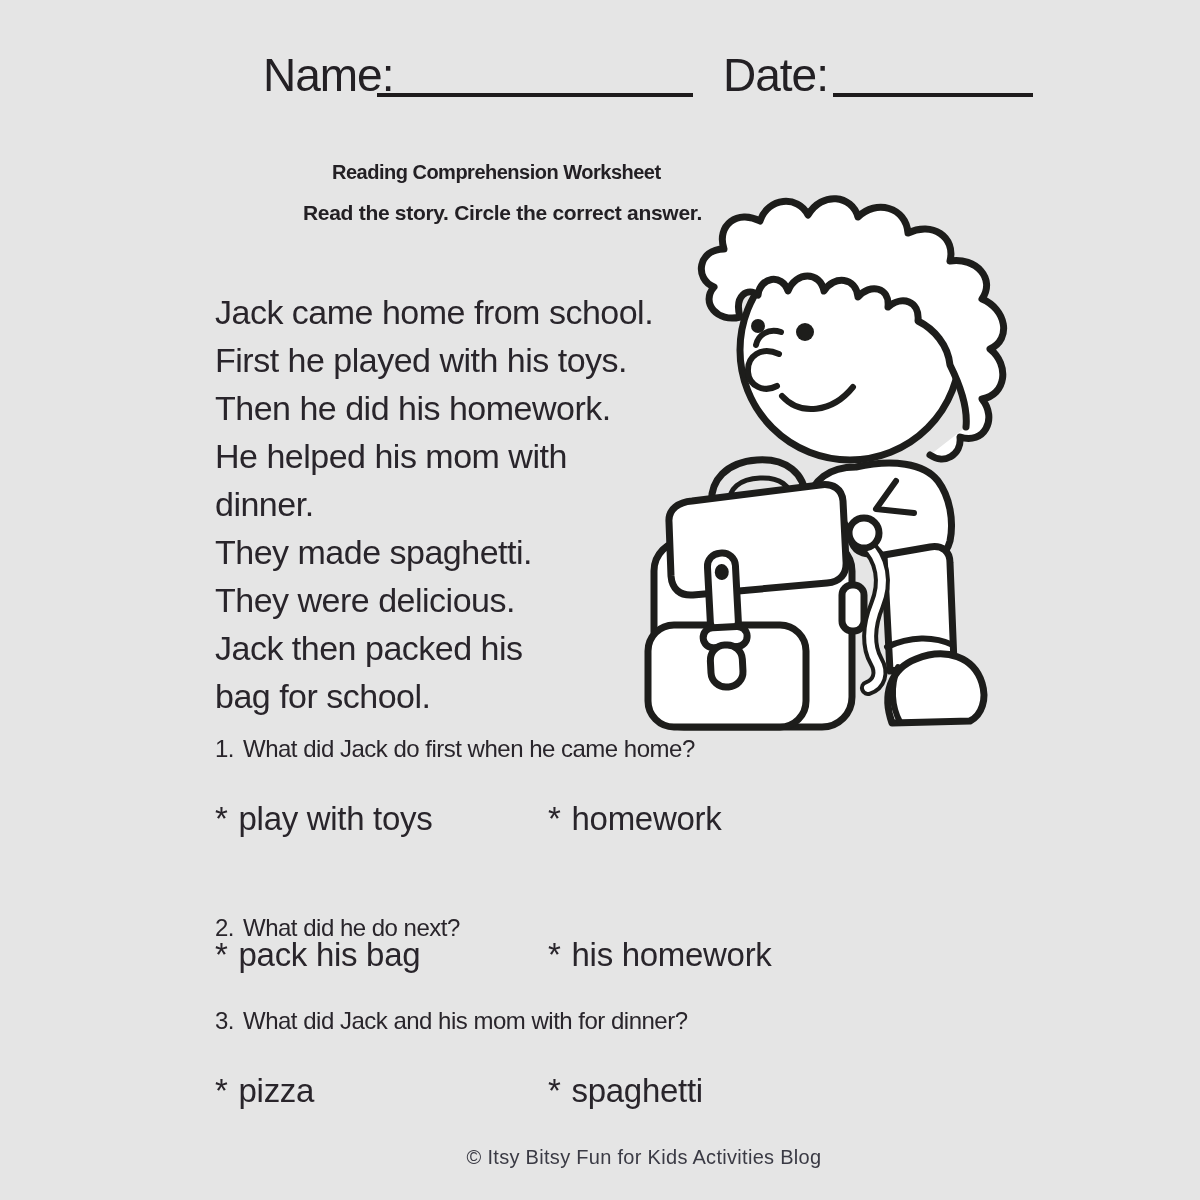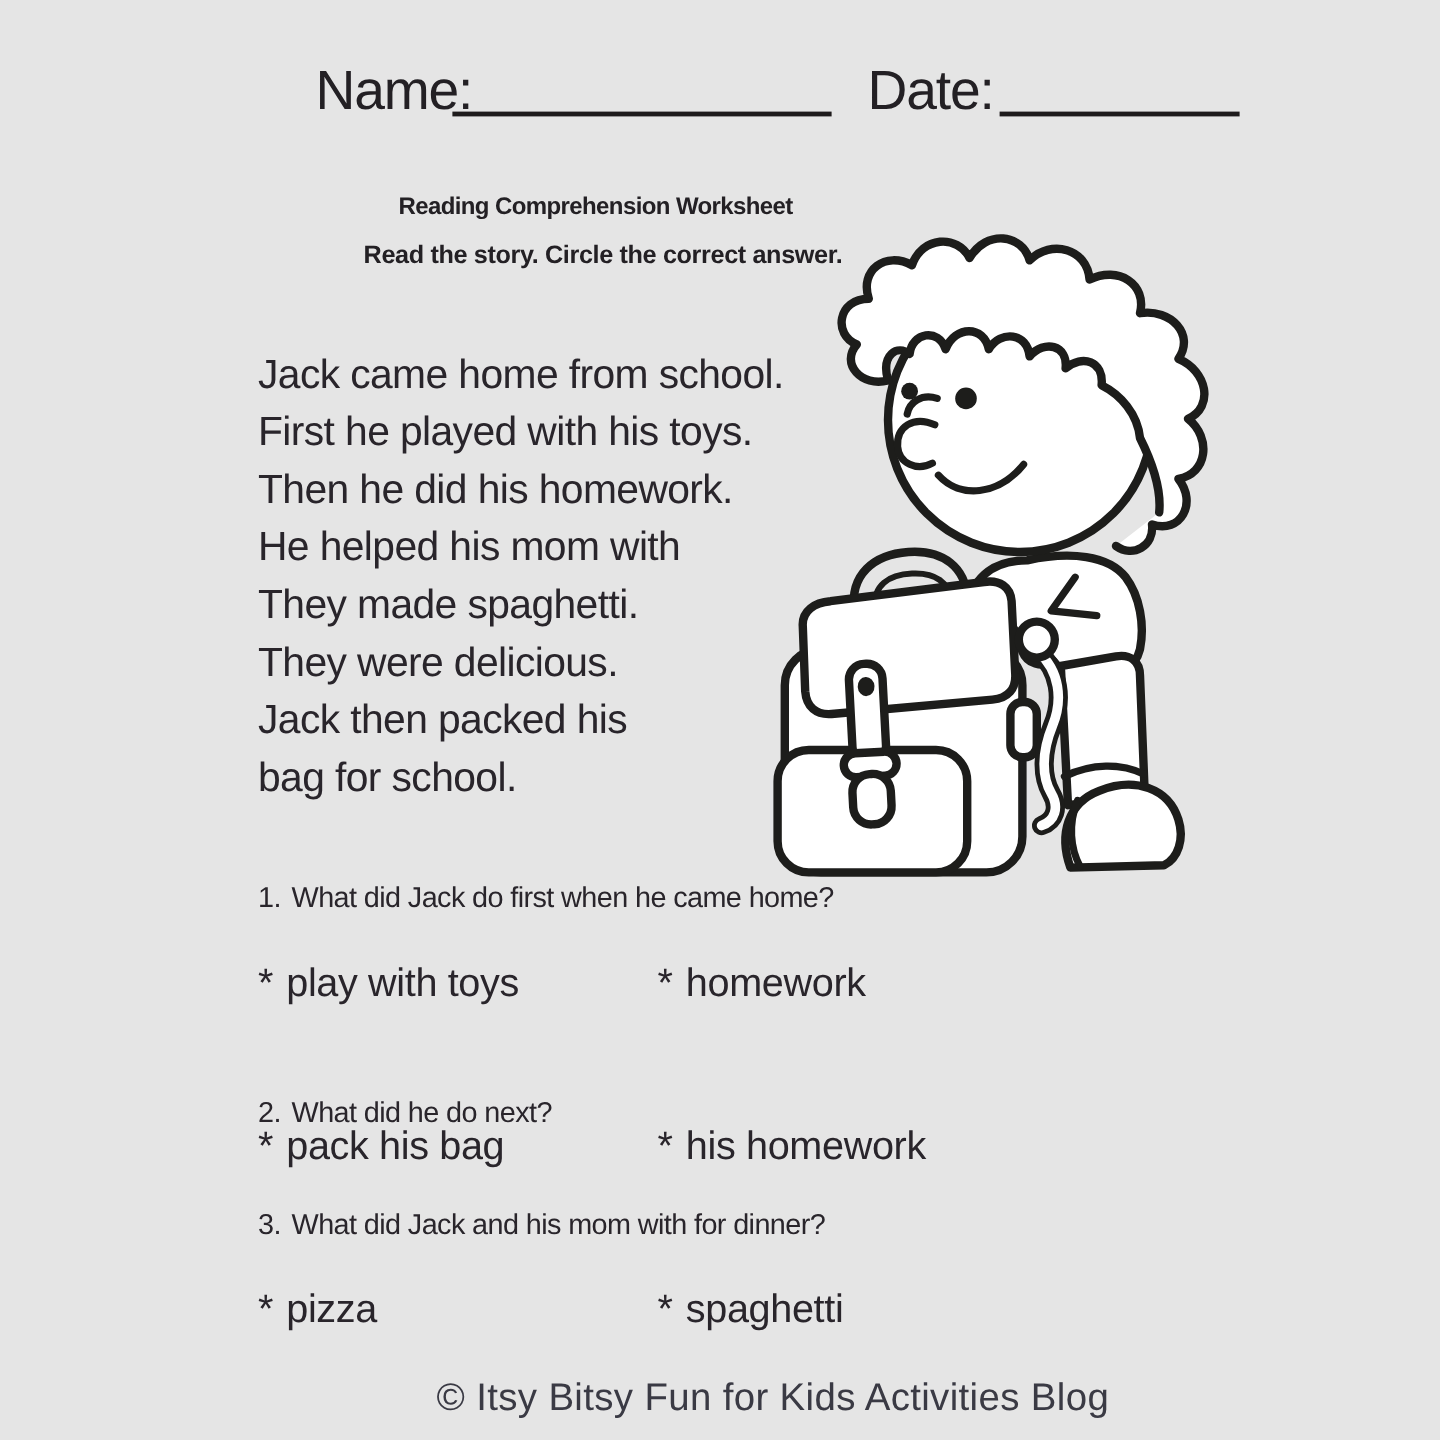--- a/index.html
+++ b/index.html
@@ -12,21 +12,21 @@
   .subtitle{font-size:21px;font-weight:700;letter-spacing:-0.3px;color:#232024;white-space:nowrap;text-align:right;}
   .story{font-size:34px;line-height:48px;letter-spacing:-0.5px;white-space:nowrap;}
   .story span{display:block;}
   .q{font-size:24px;letter-spacing:-0.5px;white-space:nowrap;}
   .q .qnum{margin-right:9px;}
   .optrow{width:820px;height:44px;}
   .opt{position:absolute;top:0;font-size:33px;letter-spacing:-0.3px;white-space:nowrap;}
   .opt .mark{margin-right:11px;}
   .opt.col1{left:0;}
   .opt.col2{left:333px;}
-  .footer{font-size:32px;letter-spacing:0.3px;color:#3a3a44;white-space:nowrap;
+  .footer{font-size:20px;letter-spacing:0.3px;color:#3a3a44;white-space:nowrap;
           transform:translateX(-50%);}
   svg .ln{stroke:#1d1d1b;stroke-width:7;stroke-linecap:round;stroke-linejoin:round;fill:#ffffff;}
   svg .ln-open{fill:none;}
   svg .ink{fill:#1d1d1b;stroke:none;}
 </style>
 </head>
 <body>
 
 <div id="page">
 
@@ -36,20 +36,21 @@
   <div class="abs writein" style="left:833px;top:48px;width:200px;height:45px;"></div>
 
   <div class="abs title" style="left:332px;top:161px;">Reading Comprehension Worksheet</div>
   <div class="abs subtitle" style="left:303px;top:201px;">Read the story.  Circle the correct answer.</div>
 
   <div class="abs story" style="left:215px;top:288px;">
     <span>Jack came home from school.</span>
     <span>First he played with his toys.</span>
     <span>Then he did his homework.</span>
     <span>He helped his mom with</span>
+    <span>dinner.</span>
     <span>They made spaghetti.</span>
     <span>They were delicious.</span>
     <span>Jack then packed his</span>
     <span>bag for school.</span>
   </div>
 
   <svg class="abs" style="left:630px;top:195px;" width="390" height="545" viewBox="0 0 390 545" role="img" aria-label="boy with curly hair kneeling behind a school backpack">
 
     <path class="ln" d="M 176 310 C 182 284, 200 272, 226 272 C 262 264, 294 268, 308 286 C 320 302, 324 326, 320 346 C 316 362, 302 368, 288 364 C 276 372, 256 368, 248 356 C 238 362, 226 358, 222 348 C 218 326, 206 312, 176 310 Z"></path>
 

